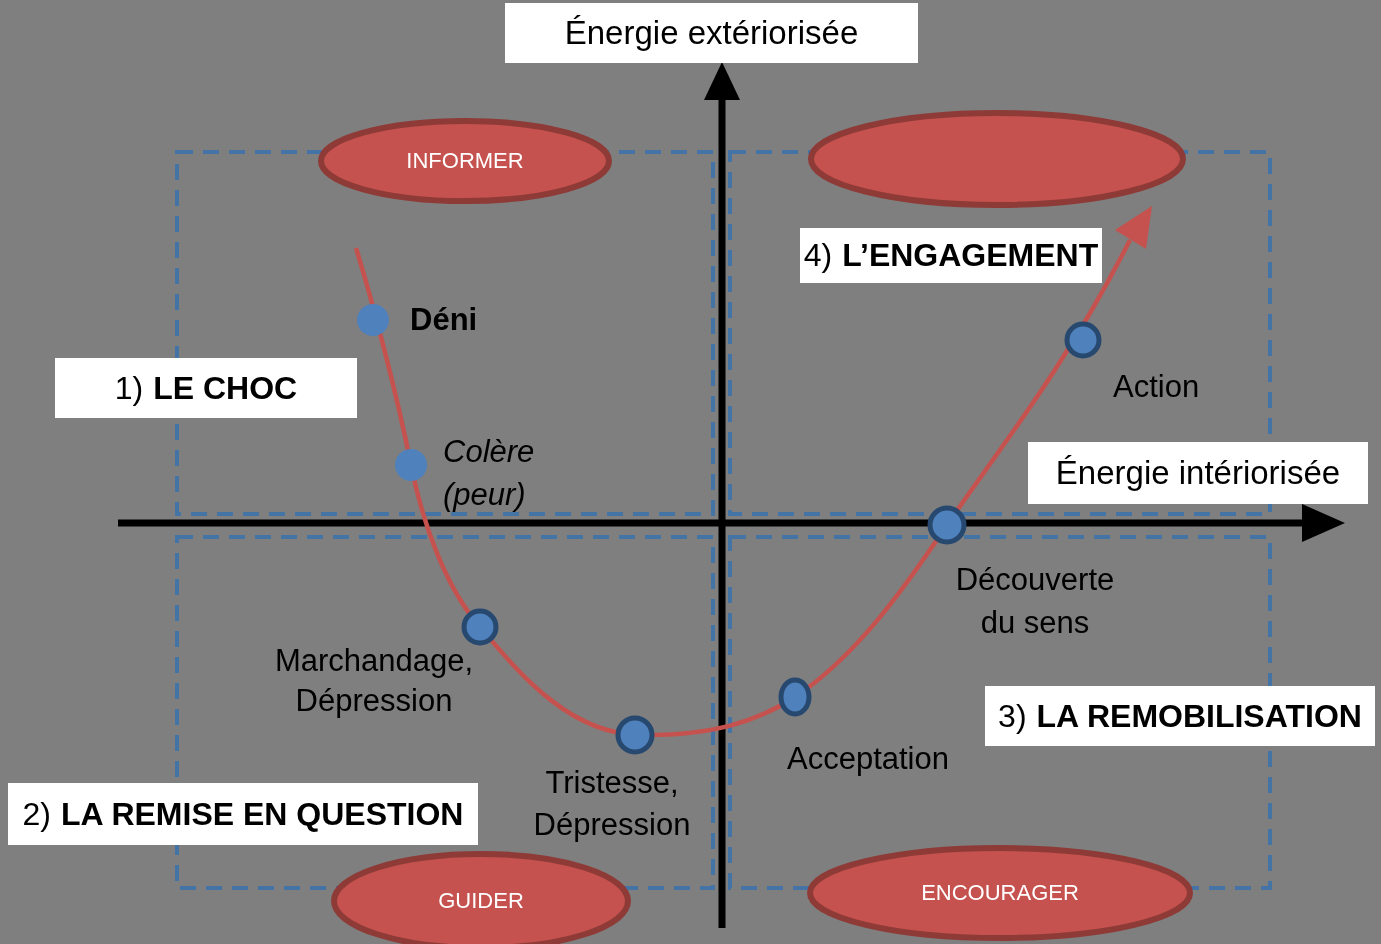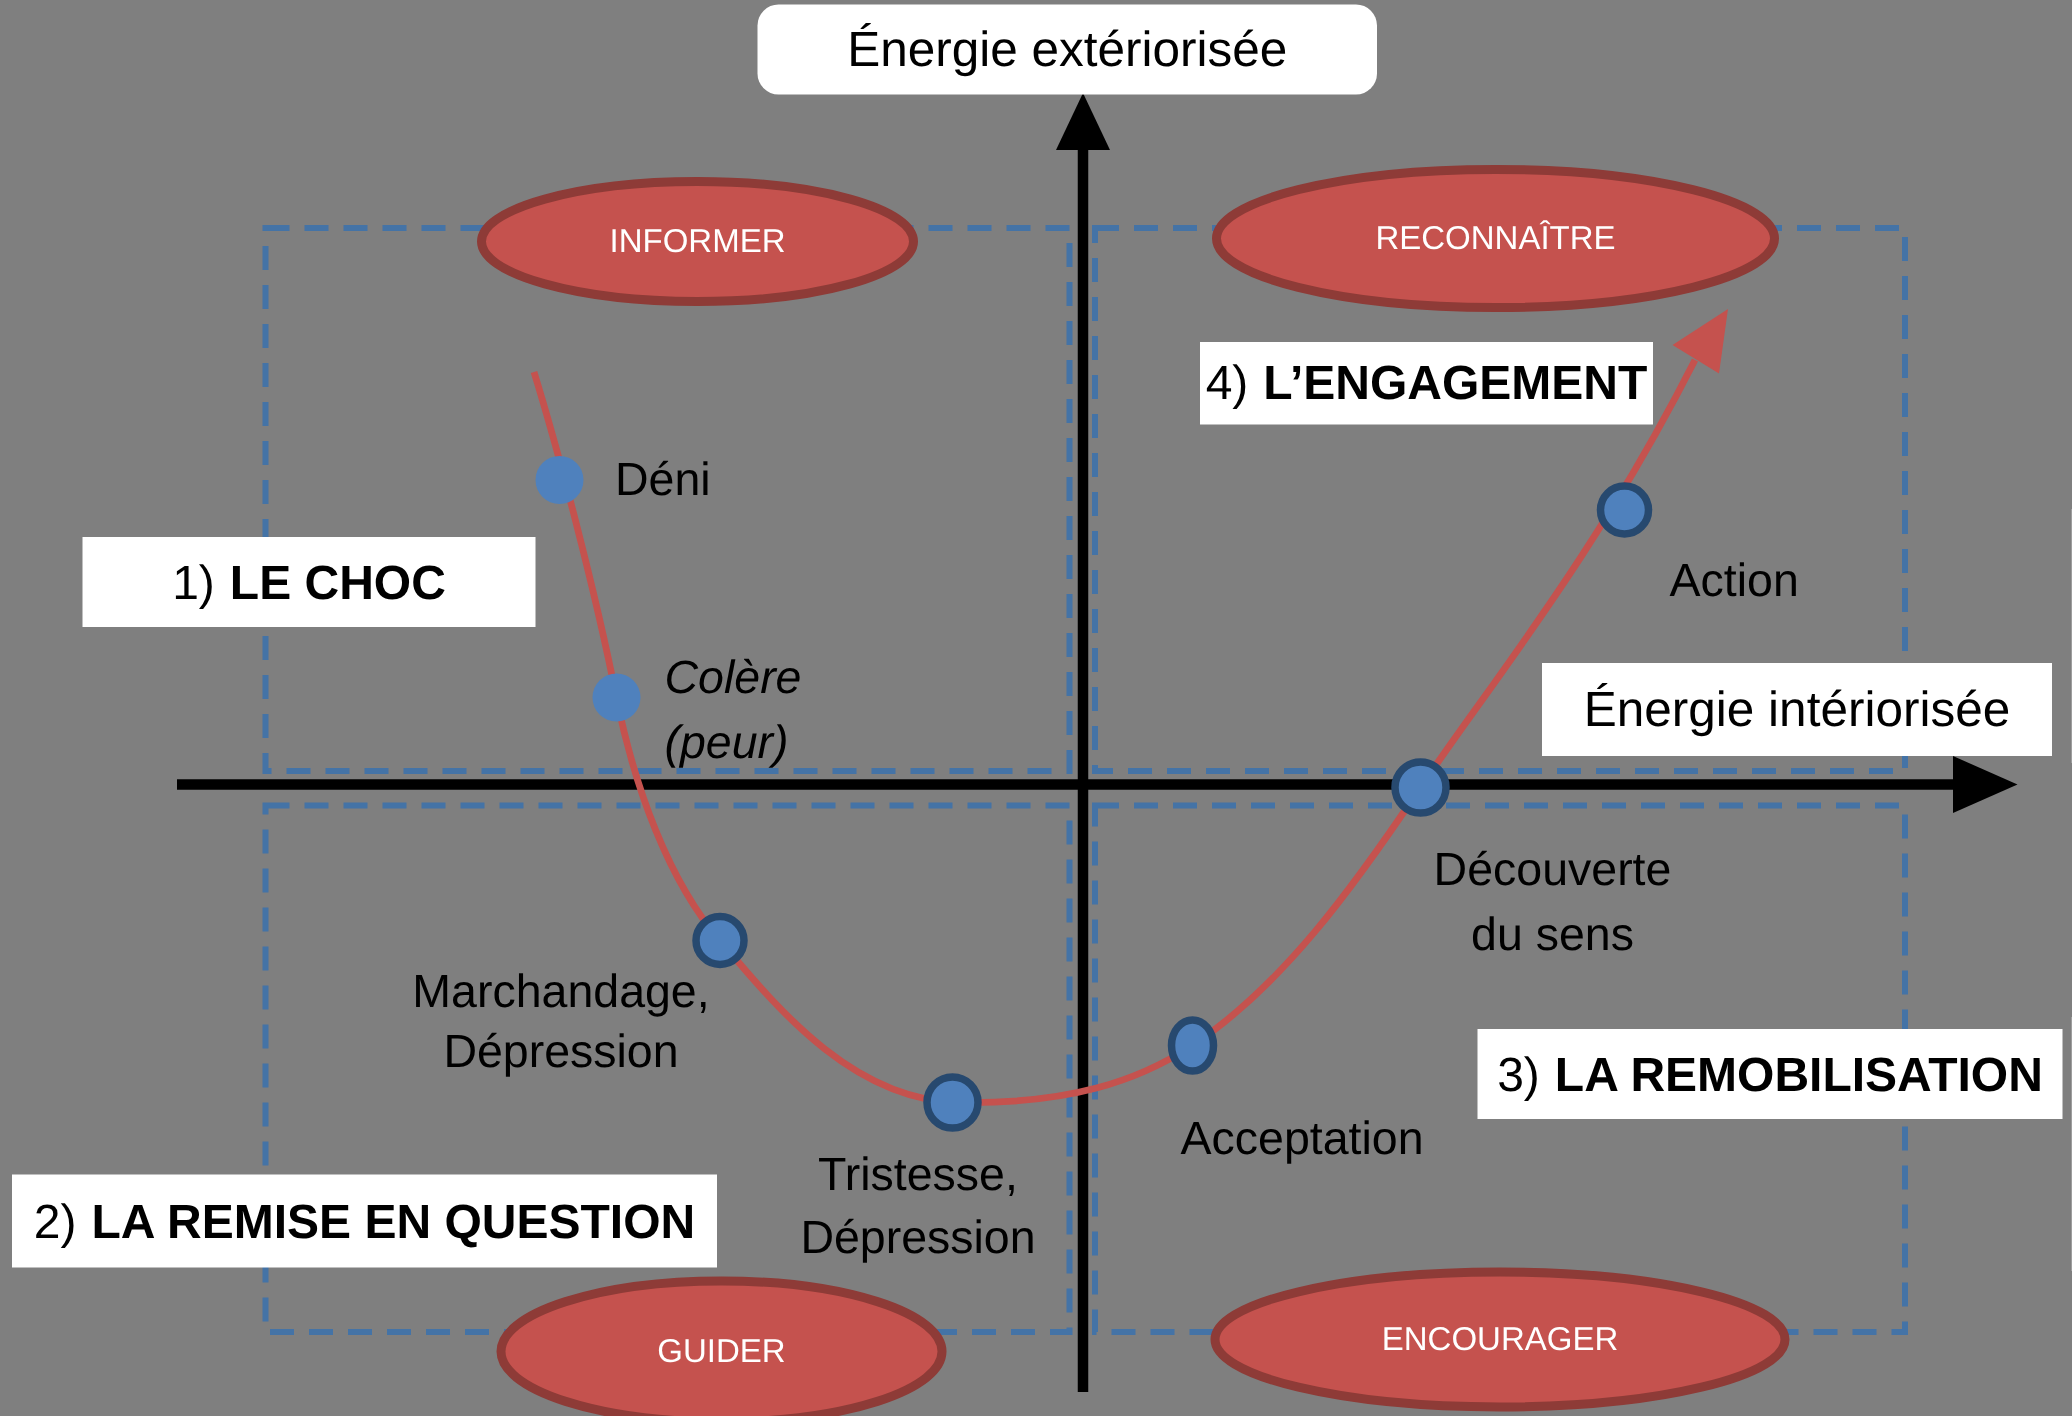--- a/index.html
+++ b/index.html
@@ -73,46 +73,45 @@
 
     <circle cx="373" cy="320" r="16" fill="#4F81BD"></circle>
     <circle cx="411" cy="465" r="16" fill="#4F81BD"></circle>
     <circle cx="480" cy="627" r="16" fill="#4F81BD" stroke="#27496F" stroke-width="5"></circle>
     <circle cx="635" cy="735" r="17" fill="#4F81BD" stroke="#27496F" stroke-width="5"></circle>
     <ellipse cx="795" cy="697" rx="14" ry="17" fill="#4F81BD" stroke="#27496F" stroke-width="5"></ellipse>
     <circle cx="947" cy="525" r="17" fill="#4F81BD" stroke="#27496F" stroke-width="5"></circle>
     <circle cx="1083" cy="340" r="16" fill="#4F81BD" stroke="#27496F" stroke-width="5"></circle>
   </svg>
 
-  <div class="whitebox axis-title" style="left:505px;top:3px;width:413px;height:60px;border-radius:14px;">Énergie extériorisée</div>
+  <div class="whitebox axis-title" style="left:505px;top:3px;width:413px;height:60px;">Énergie extériorisée</div>
   <div class="whitebox axis-title" style="left:1028px;top:442px;width:340px;height:62px;">Énergie intériorisée</div>
 
   <div class="whitebox phase-box" style="left:55px;top:358px;width:302px;height:60px;">
     <span class="num">1)</span>
     <span class="lbl">LE CHOC</span>
   </div>
   <div class="whitebox phase-box" style="left:8px;top:783px;width:470px;height:62px;">
     <span class="num">2)</span>
     <span class="lbl">LA REMISE EN QUESTION</span>
   </div>
   <div class="whitebox phase-box" style="left:985px;top:686px;width:390px;height:60px;">
     <span class="num">3)</span>
     <span class="lbl">LA REMOBILISATION</span>
   </div>
   <div class="whitebox phase-box" style="left:800px;top:228px;width:302px;height:55px;">
     <span class="num">4)</span>
     <span class="lbl">L’ENGAGEMENT</span>
   </div>
 
   <div class="ellipse-label" style="left:321px;top:140px;width:288px;height:42px;">INFORMER</div>
-  <div class="ellipse-label" style="left:812px;top:138px;width:370px;height:42px;">RECONNAÎTRE</div>
   <div class="ellipse-label" style="left:810px;top:872px;width:380px;height:42px;">ENCOURAGER</div>
   <div class="ellipse-label" style="left:335px;top:880px;width:292px;height:42px;">GUIDER</div>
 
-  <div class="stage-label" style="left:410px;top:299px;">Déni</div>
+  <div class="stage-label" style="left:410px;top:299px;font-weight:bold;">Déni</div>
 
   <div class="stage-label" style="left:443px;top:430px;line-height:43px;font-style:italic;">
     <div>Colère</div>
     <div>(peur)</div>
   </div>
 
   <div class="stage-label center" style="left:258px;top:641px;width:232px;line-height:40px;">
     <div>Marchandage,</div>
     <div>Dépression</div>
   </div>

